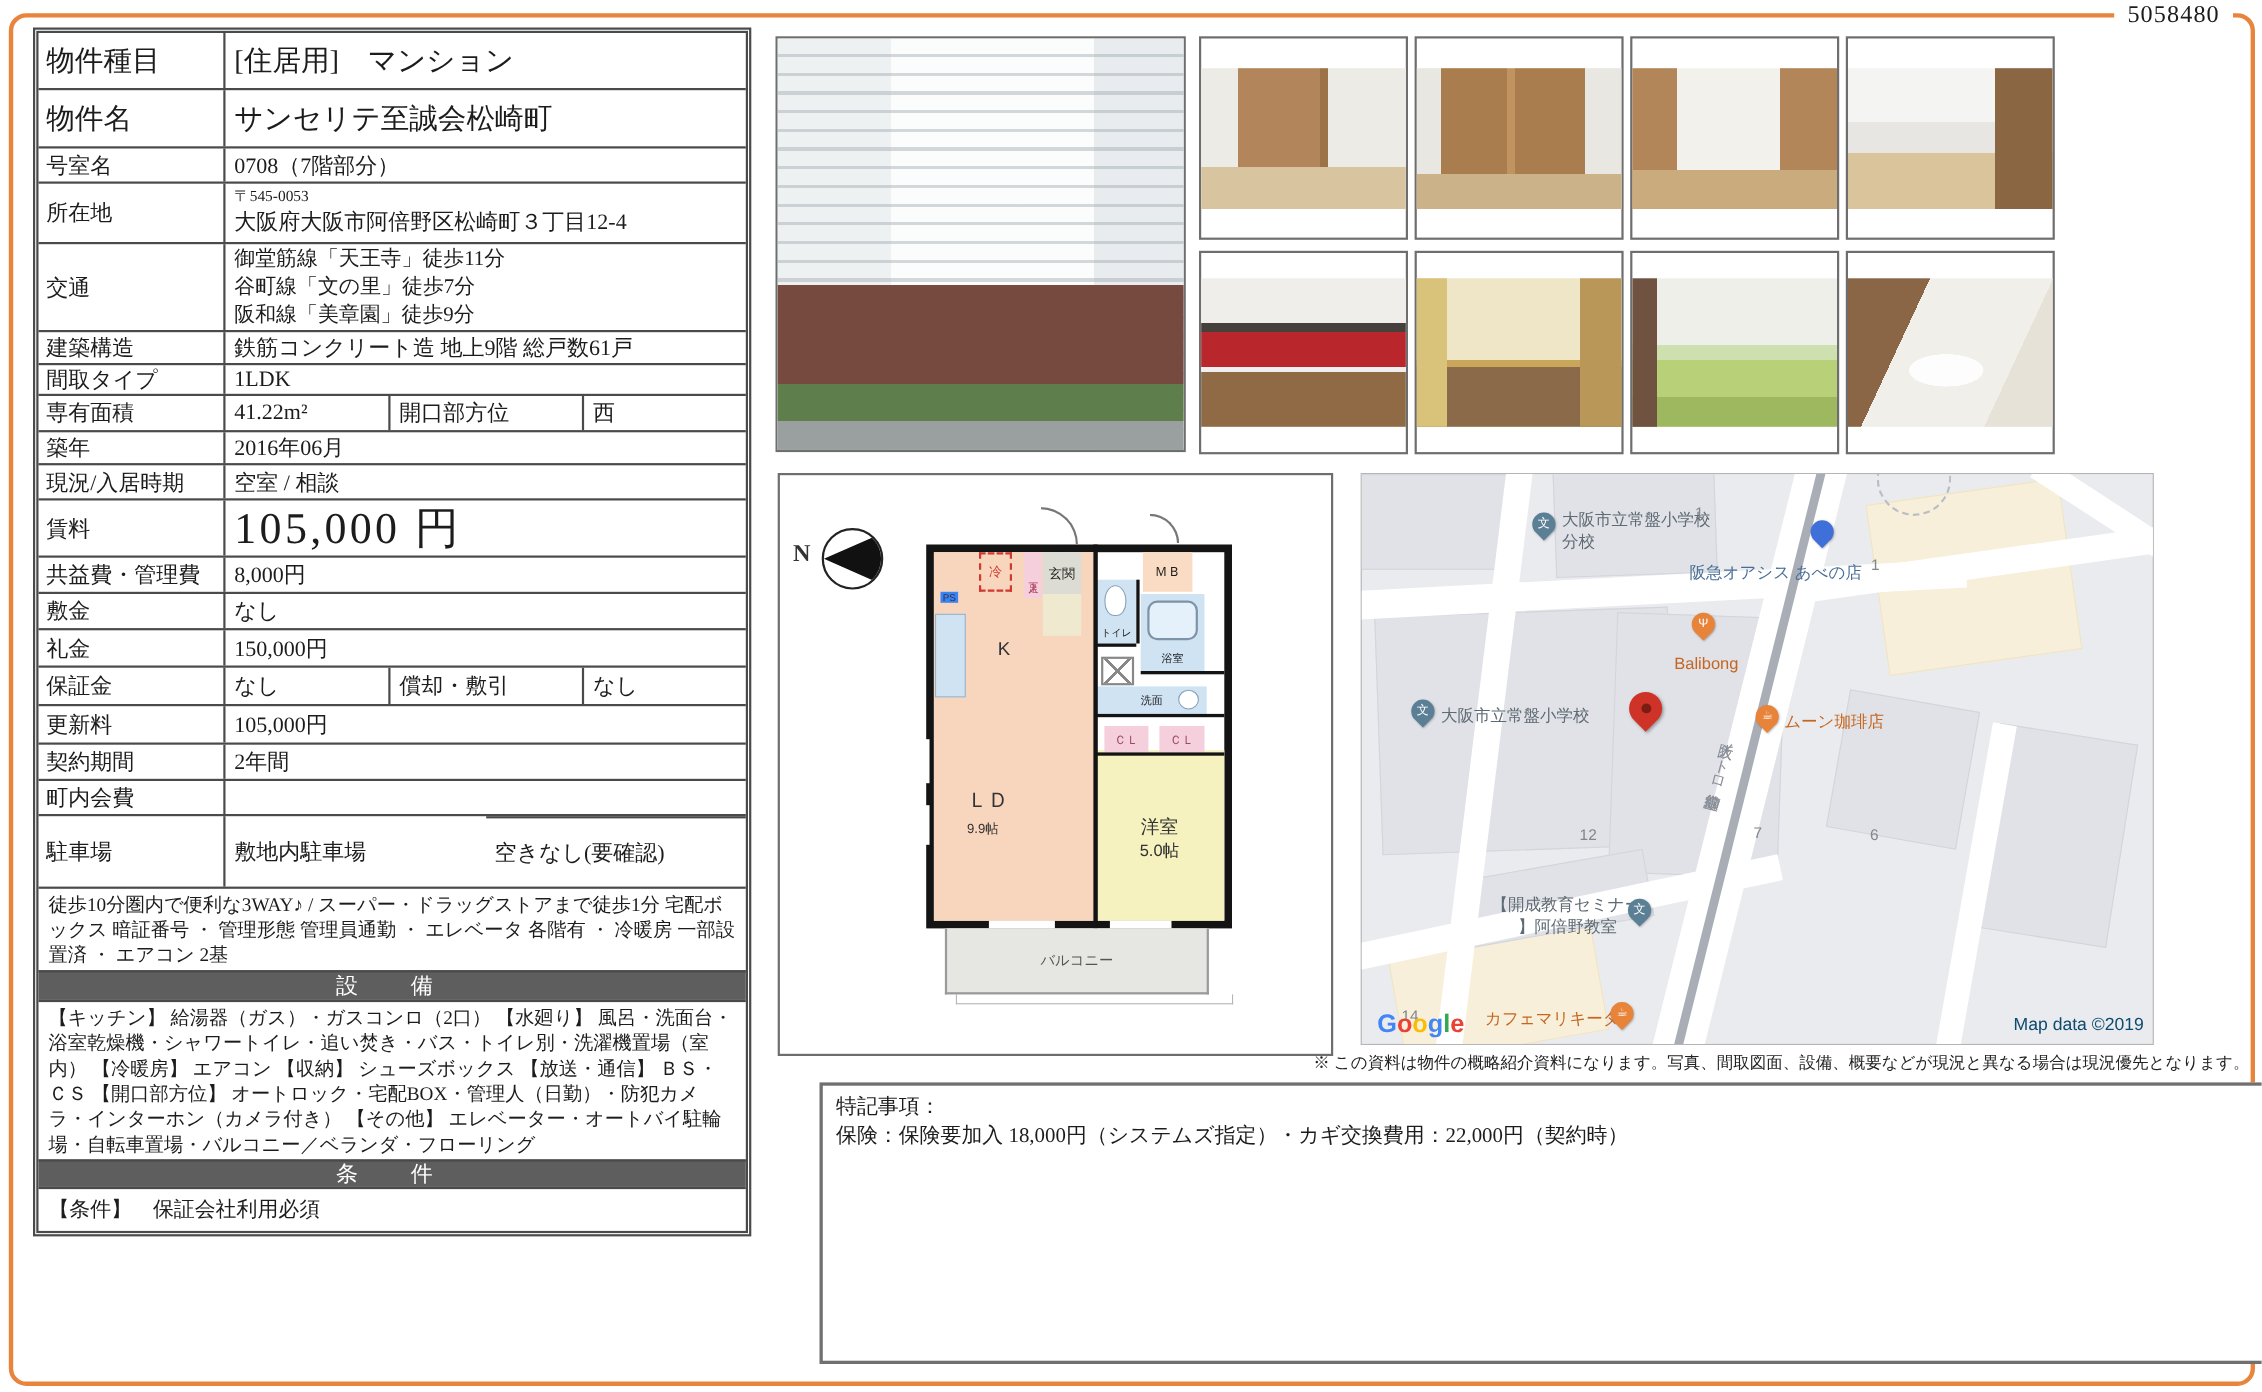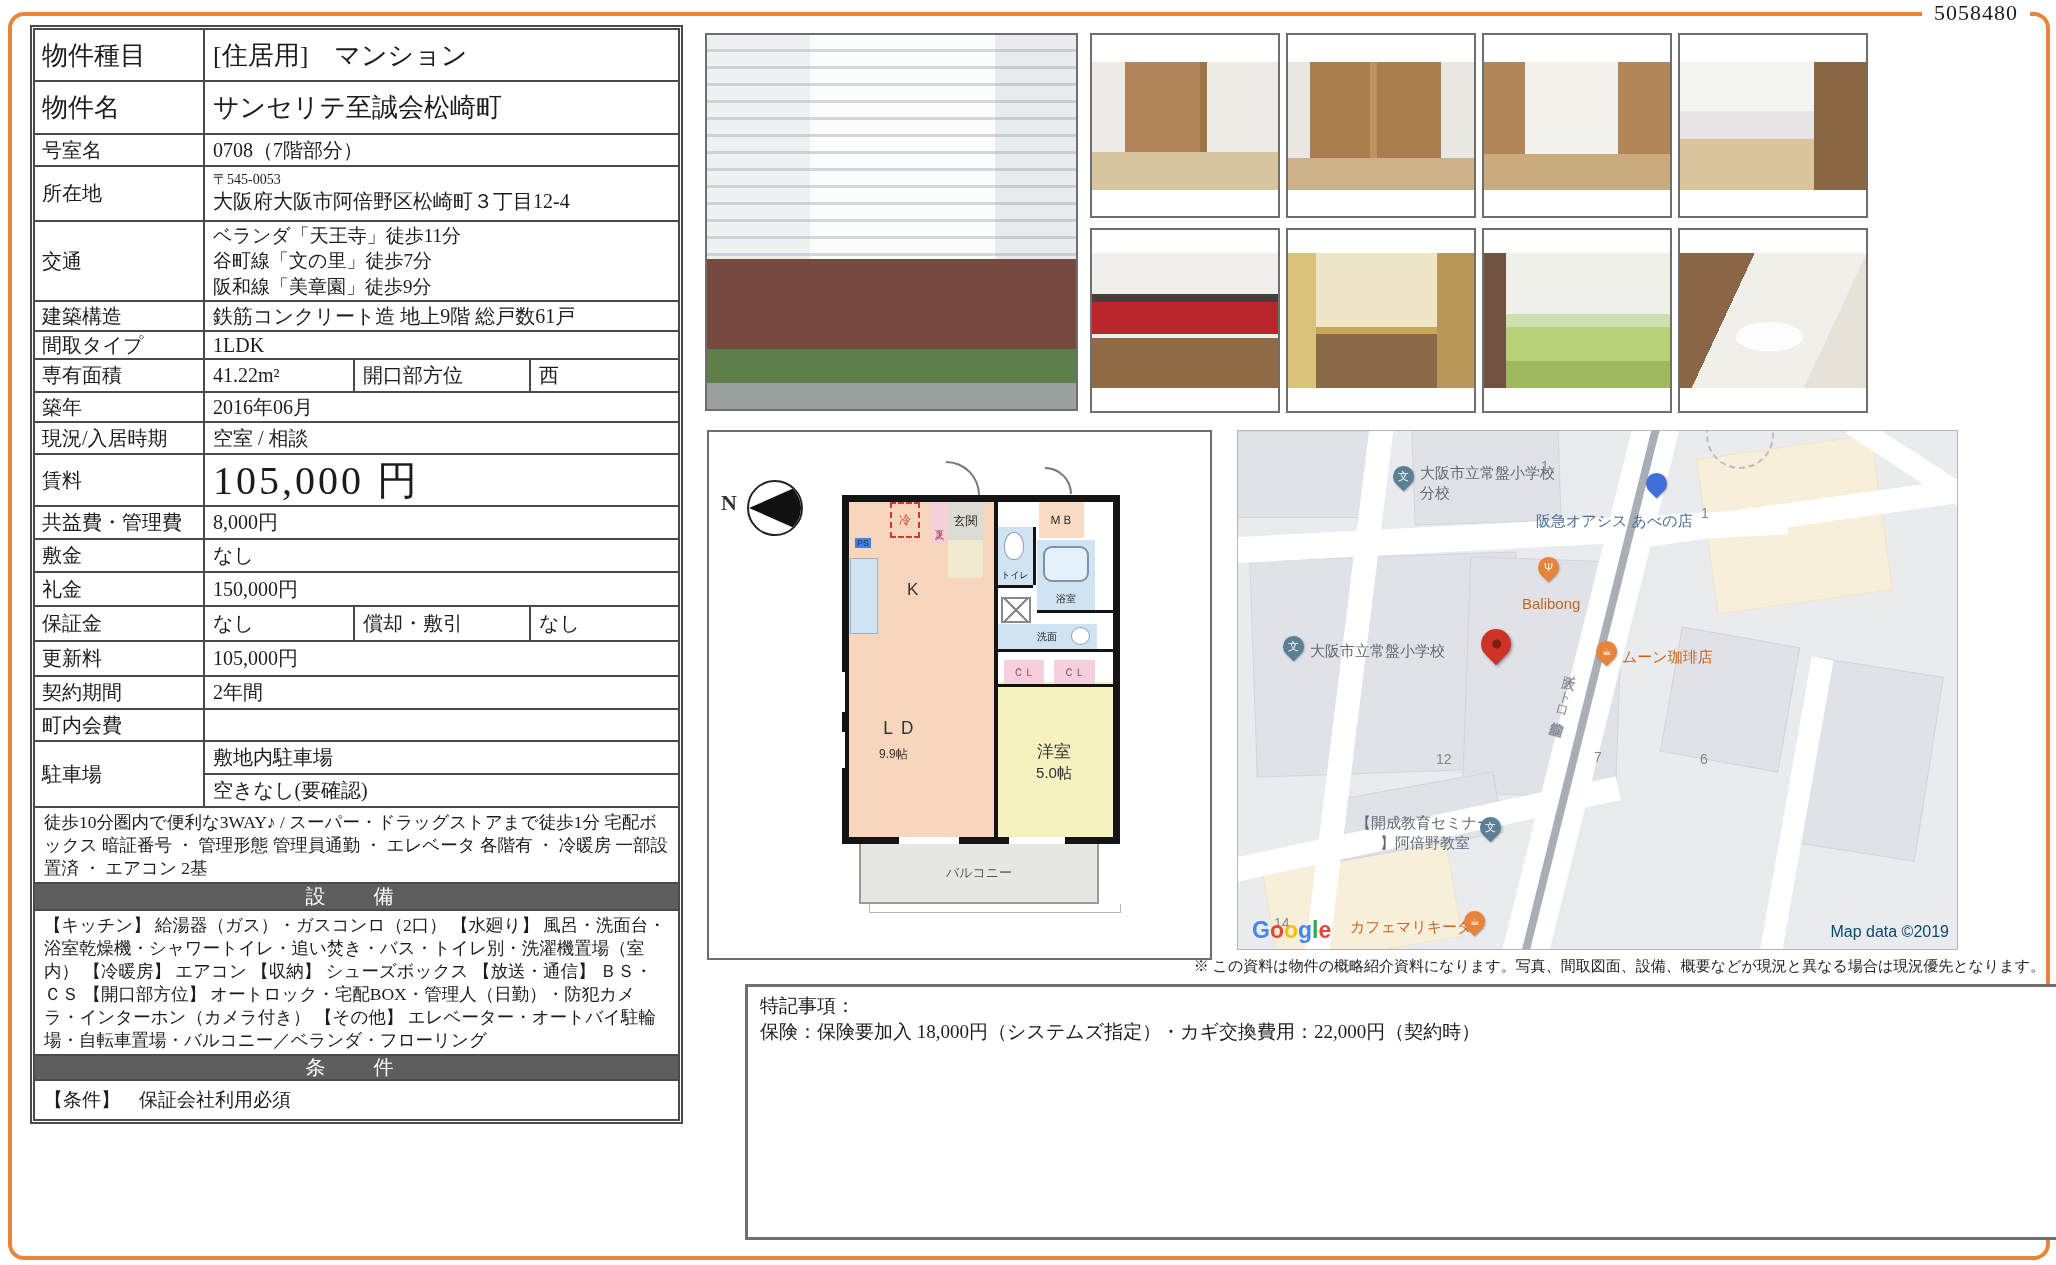--- a/index.html
+++ b/index.html
@@ -16,21 +16,21 @@
   .tval{flex:1;padding:1px 8px;display:flex;align-items:center;font-size:20px;box-sizing:border-box;min-width:0;}
   .big{font-size:26px;}
   .cellsep{border-right:2px solid #4a4a4a;}
   .thead{background:#5e5e5e;color:#fff;justify-content:center;align-items:center;display:flex;font-size:20px;letter-spacing:14px;}
   .ttext{padding:3px 9px;font-size:17.5px;line-height:1.32;display:block;}
   .rent-val{font-size:40px;letter-spacing:3px;}
   .postal{font-size:14px;line-height:1.1;display:block;}
   .addr{font-size:20px;display:block;}
   .mline{display:block;font-size:19px;line-height:1.35;}
   .stack{flex-direction:column;justify-content:center;display:flex;}
-  .subrow{display:flex;flex-direction:column;flex:1;}
+  .subrow{display:flex;flex-direction:row;flex:1;}
   .subrow>div{flex:1;display:flex;align-items:center;padding:1px 8px;font-size:20px;box-sizing:border-box;}
   .subrow>div+div{border-top:2px solid #4a4a4a;}
   
   .photo-box{border:2px solid #6e6e6e;background:#fff;box-sizing:border-box;display:flex;align-items:center;justify-content:center;}
   .ph{width:100%;}
   .bphoto{width:100%;height:100%;background-image:
     linear-gradient(180deg,rgba(0,0,0,0) 0 84%,#5e7e4c 84% 93%,#9aa0a0 93%),
     linear-gradient(180deg,rgba(0,0,0,0) 0 60%,#764a3e 60% 84%,rgba(0,0,0,0) 84%),
     repeating-linear-gradient(180deg,rgba(255,255,255,0) 0 14px,rgba(160,170,175,.45) 14px 17px),
     linear-gradient(90deg,#eef1f2 0 28%,#fbfcfc 28% 78%,#e8ecee 78%);}
@@ -102,21 +102,21 @@
   <div class="trow" style="height:55px">
       <div class="tlabel">所在地</div>
       <div class="tval stack" style="align-items:flex-start">
         <span class="postal">〒545-0053</span>
         <span class="addr">大阪府大阪市阿倍野区松崎町３丁目12-4</span>
       </div>
     </div>
   <div class="trow" style="height:80px">
       <div class="tlabel">交通</div>
       <div class="tval stack" style="align-items:flex-start">
-        <span class="mline">ベランダ「天王寺」徒歩11分</span>
+        <span class="mline">御堂筋線「天王寺」徒歩11分</span>
         <span class="mline">谷町線「文の里」徒歩7分</span>
         <span class="mline">阪和線「美章園」徒歩9分</span>
       </div>
     </div>
   <div class="trow" style="height:30px">
       <div class="tlabel">建築構造</div>
       <div class="tval">鉄筋コンクリート造 地上9階 総戸数61戸</div>
     </div>
   <div class="trow" style="height:28px">
       <div class="tlabel">間取タイプ</div>

